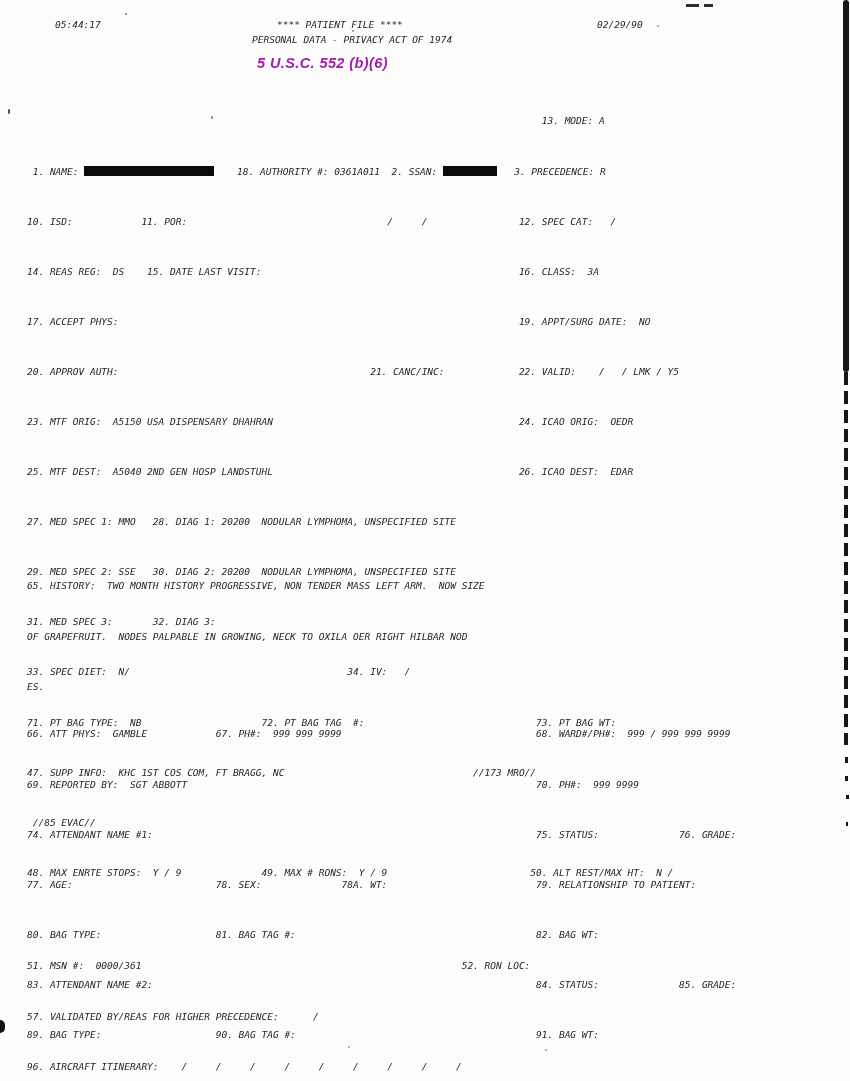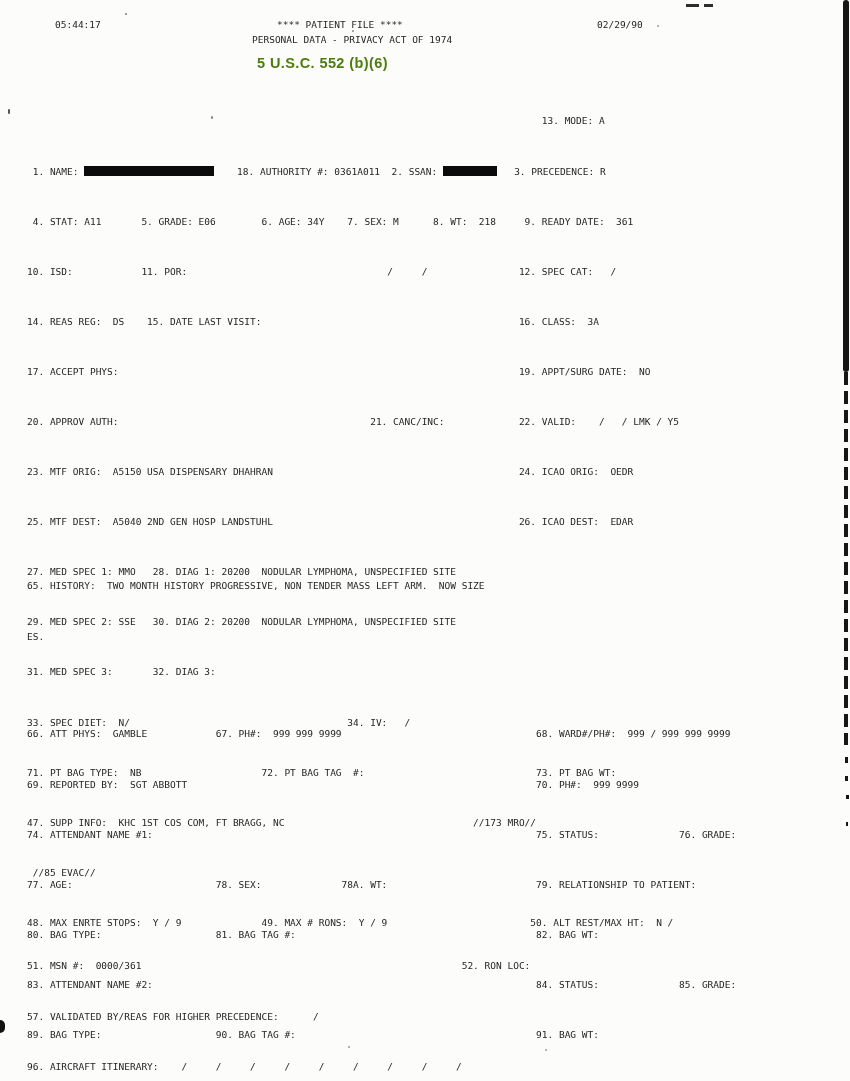--- a/index.html
+++ b/index.html
@@ -6,39 +6,40 @@
     margin: 0; padding: 0;
     width: 850px; height: 1081px;
     background: #fcfcfb;
     overflow: hidden;
   }
   .page {
     position: relative;
     width: 756px; height: 1081px;
     font-family: "DejaVu Sans Mono", monospace;
     color: #242424;
+    font-style: italic;
   }
   .mono {
     position: absolute;
     font-family: "DejaVu Sans Mono", monospace;
     font-size: 9.5px;
     line-height: 16.7px;
     color: #242424;
     white-space: pre;
   }
   .ln { white-space: pre; height: 16.7px; }
   .hdr { line-height: 13px; }
   .stamp {
     position: absolute;
     left: 257px; top: 55px;
     font-family: "Liberation Sans", sans-serif;
     font-weight: bold;
     font-size: 14.5px;
     letter-spacing: 0.4px;
-    color: #4d7c0f;
+    color: #a21caf;
     white-space: pre;
   }
   .redact {
     display: inline-block;
     height: 10px;
     background: #0b0b0b;
     vertical-align: -1px;
   }
   .artifact { position: absolute; background: #161616; }
   .edge-dash {
@@ -54,21 +55,20 @@
 
   <div class="mono hdr" style="left:55px; top:18px;">05:44:17</div>
   <div class="mono hdr" style="left:277px; top:18px;">**** PATIENT FILE ****</div>
   <div class="mono hdr" style="left:252px; top:33px;">PERSONAL DATA - PRIVACY ACT OF 1974</div>
   <div class="mono hdr" style="left:597px; top:18px;">02/29/90</div>
   <div class="stamp">5 U.S.C. 552 (b)(6)</div>
 
   <div class="mono" style="left:27px; top:80px;">
     <div class="ln">                                                                                          13. MODE: A</div>
     <div class="ln"><span> 1. NAME: </span><span class="redact" style="width:130px;"></span><span>    18. AUTHORITY #: 0361A011  2. SSAN: </span><span class="redact" style="width:54px;"></span><span>   3. PRECEDENCE: R</span></div>
-    <div class="ln"> 4. STAT: A11       5. GRADE: E06        6. AGE: 34Y    7. SEX: M      8. WT:  218     9. READY DATE:  361</div>
     <div class="ln">10. ISD:            11. POR:                                   /     /                12. SPEC CAT:   /</div>
     <div class="ln">14. REAS REG:  DS    15. DATE LAST VISIT:                                             16. CLASS:  3A</div>
     <div class="ln">17. ACCEPT PHYS:                                                                      19. APPT/SURG DATE:  NO</div>
     <div class="ln">20. APPROV AUTH:                                            21. CANC/INC:             22. VALID:    /   / LMK / Y5</div>
     <div class="ln">23. MTF ORIG:  A5150 USA DISPENSARY DHAHRAN                                           24. ICAO ORIG:  OEDR</div>
     <div class="ln">25. MTF DEST:  A5040 2ND GEN HOSP LANDSTUHL                                           26. ICAO DEST:  EDAR</div>
     <div class="ln">27. MED SPEC 1: MMO   28. DIAG 1: 20200  NODULAR LYMPHOMA, UNSPECIFIED SITE</div>
     <div class="ln">29. MED SPEC 2: SSE   30. DIAG 2: 20200  NODULAR LYMPHOMA, UNSPECIFIED SITE</div>
     <div class="ln">31. MED SPEC 3:       32. DIAG 3:</div>
     <div class="ln">33. SPEC DIET:  N/                                      34. IV:   /</div>
@@ -78,20 +78,21 @@
     <div class="ln">48. MAX ENRTE STOPS:  Y / 9              49. MAX # RONS:  Y / 9                         50. ALT REST/MAX HT:  N /</div>
     
     
     
     
     
   </div>
 
   <div class="mono" style="left:27px; top:545px;">
     <div class="ln">65. HISTORY:  TWO MONTH HISTORY PROGRESSIVE, NON TENDER MASS LEFT ARM.  NOW SIZE</div>
+    <div class="ln">OF GRAPEFRUIT.  NODES PALPABLE IN GROWING, NECK TO OXILA OER RIGHT HILBAR NOD</div>
     <div class="ln">ES.</div>
   </div>
 
   <div class="mono" style="left:27px; top:693px;">
     <div class="ln">66. ATT PHYS:  GAMBLE            67. PH#:  999 999 9999                                  68. WARD#/PH#:  999 / 999 999 9999</div>
     <div class="ln">69. REPORTED BY:  SGT ABBOTT                                                             70. PH#:  999 9999</div>
     <div class="ln">74. ATTENDANT NAME #1:                                                                   75. STATUS:              76. GRADE:</div>
     <div class="ln">77. AGE:                         78. SEX:              78A. WT:                          79. RELATIONSHIP TO PATIENT:</div>
     <div class="ln">80. BAG TYPE:                    81. BAG TAG #:                                          82. BAG WT:</div>
     <div class="ln">83. ATTENDANT NAME #2:                                                                   84. STATUS:              85. GRADE:</div>

